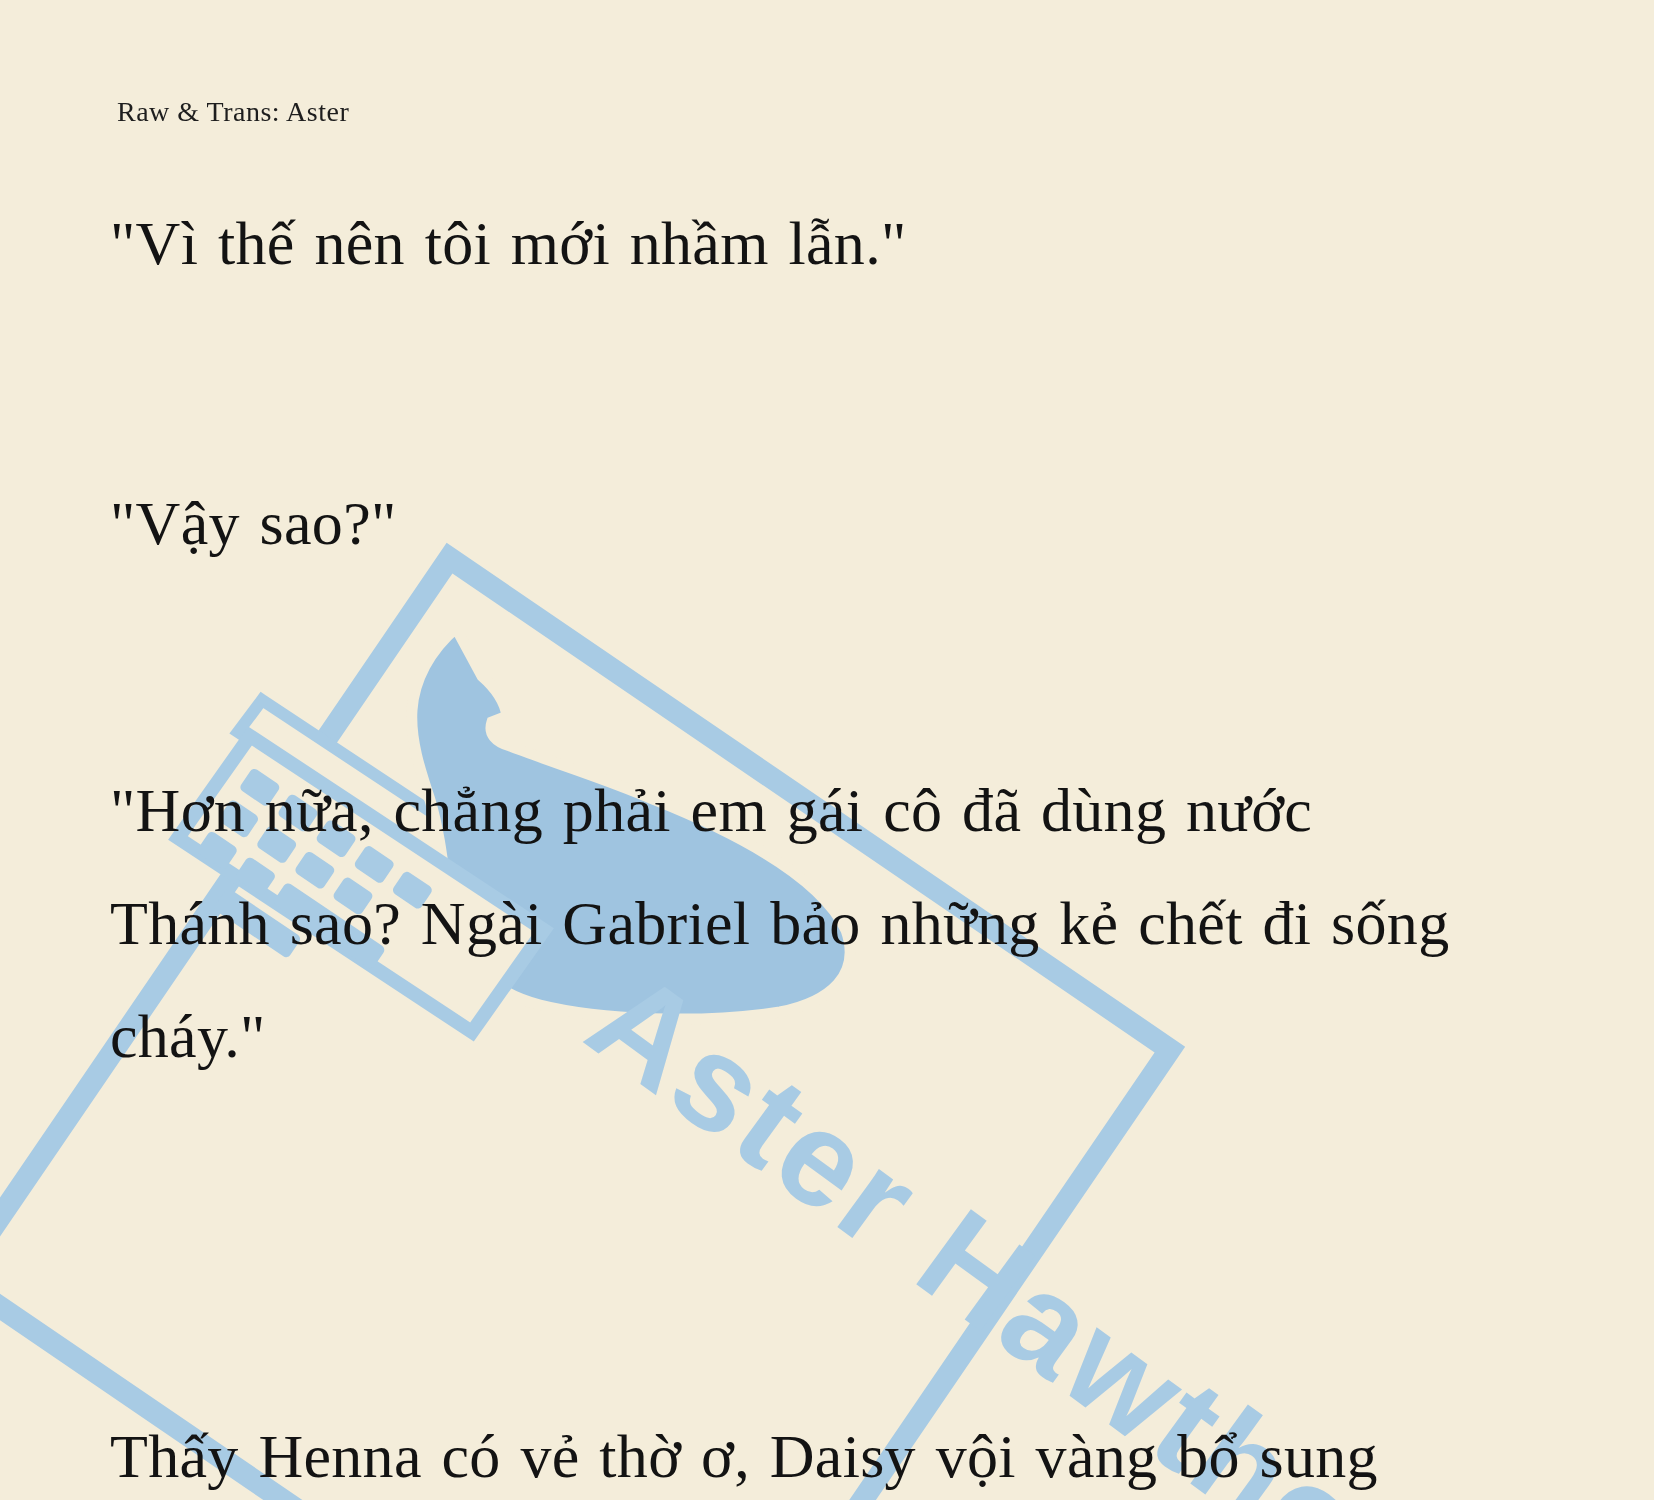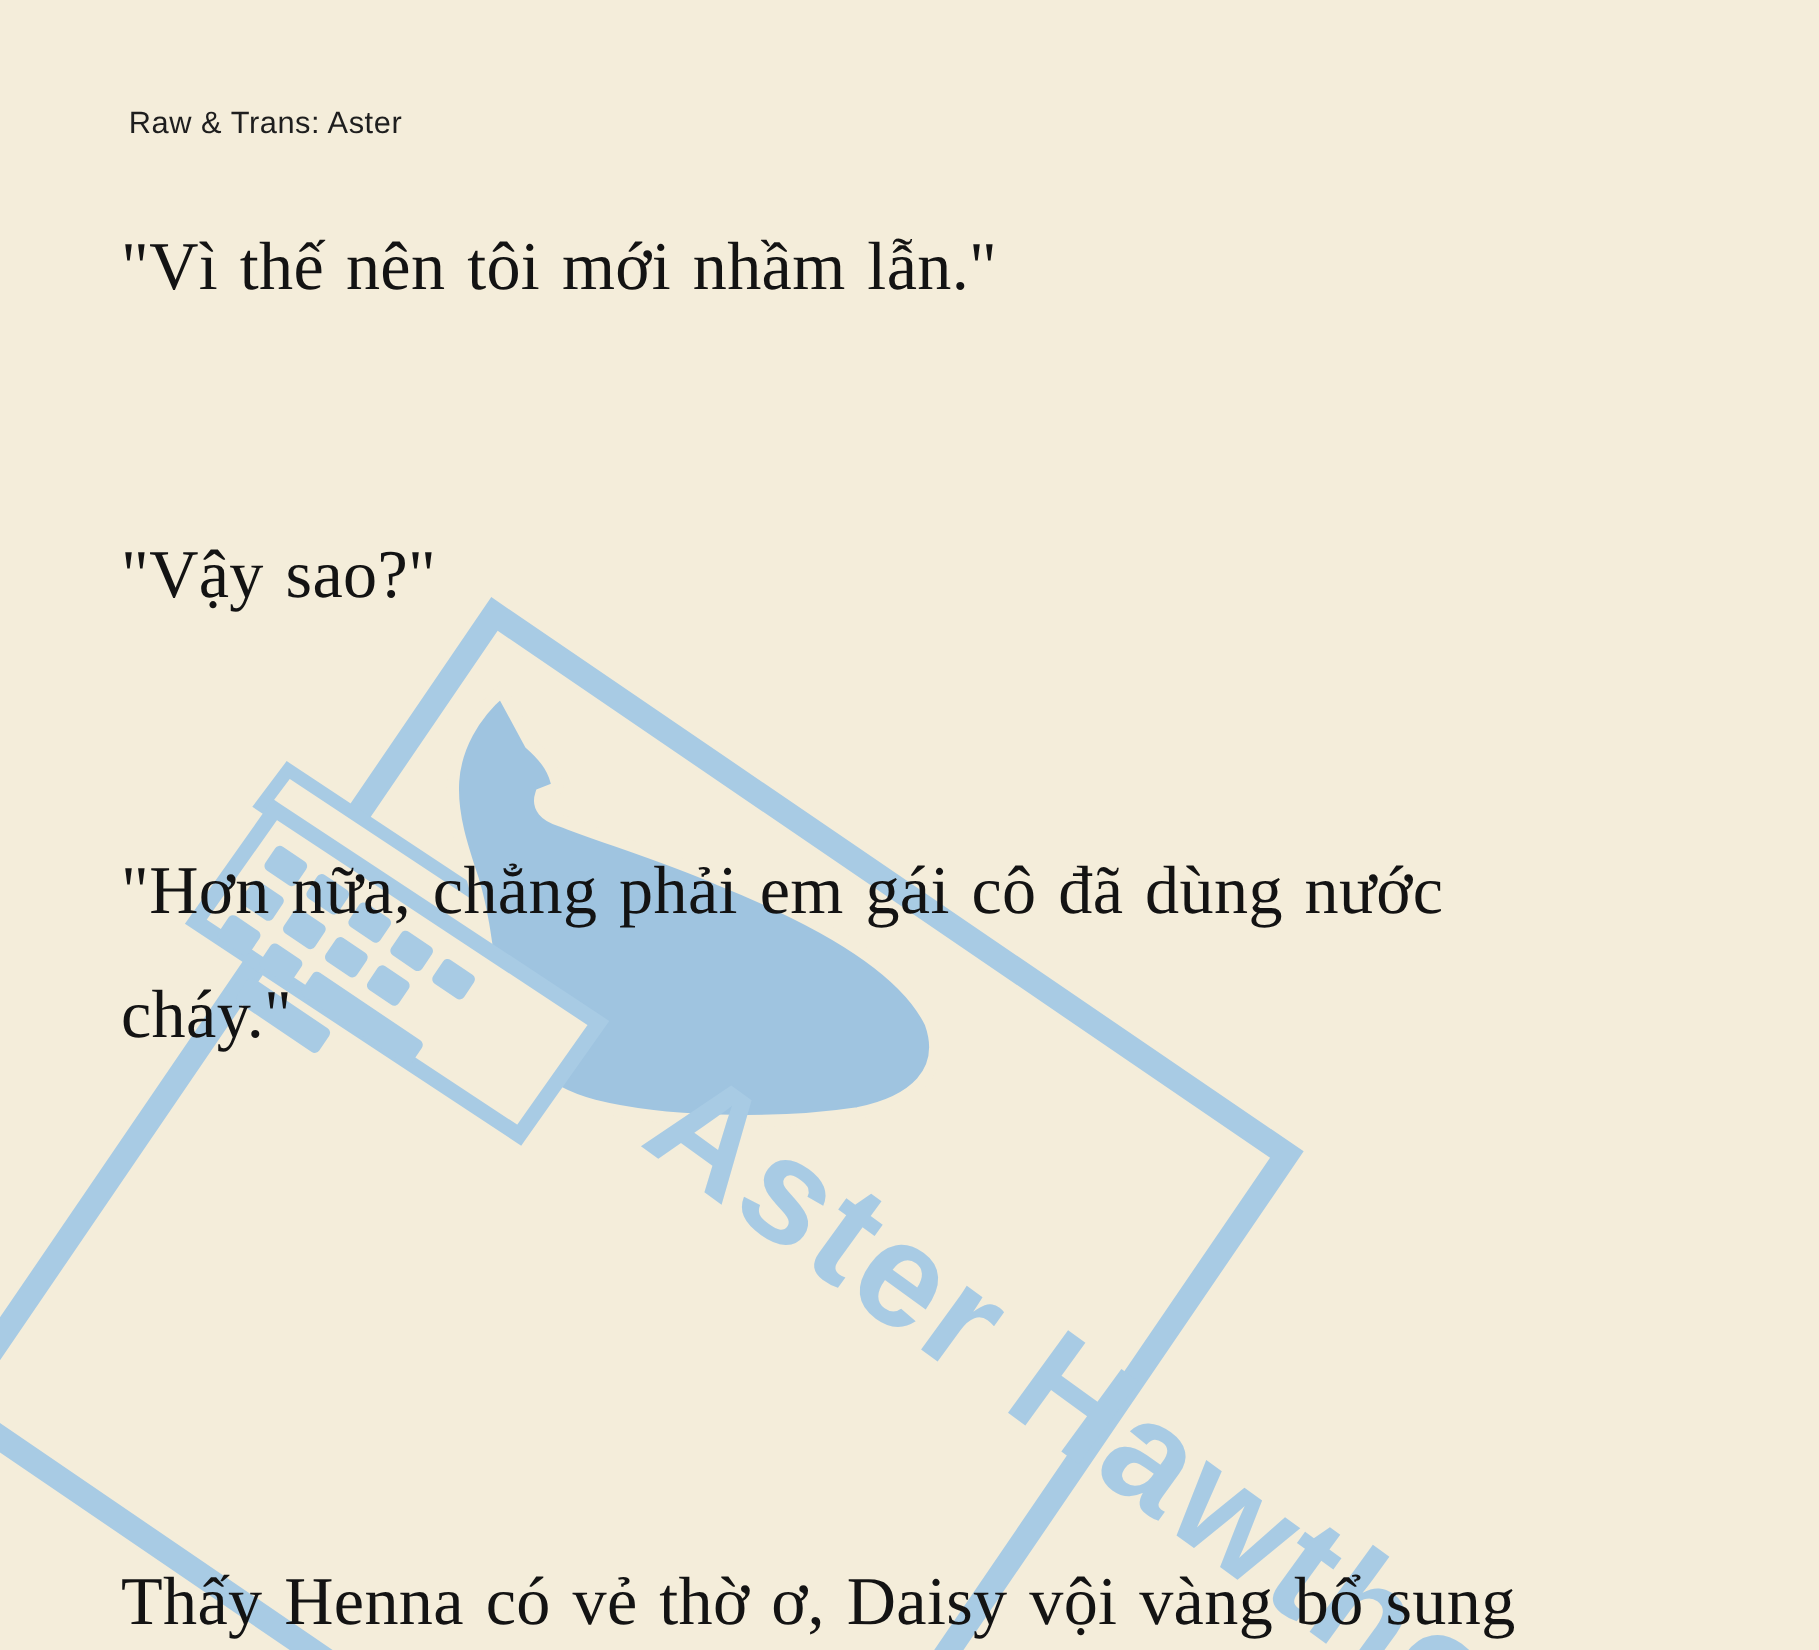--- a/index.html
+++ b/index.html
@@ -10,21 +10,21 @@
     overflow:hidden;
     font-family:"Liberation Serif","DejaVu Serif",serif;
     color:#131313;
   }
   .watermark{
     position:absolute;left:0;top:0;width:1654px;height:1500px;
     pointer-events:none;
   }
   .credit{
     position:absolute;left:117px;top:96px;
-    font-family:Liberation Sans, sans-serif;
+    font-family:Liberation Serif, serif;
     font-size:28px;line-height:32px;color:#1e1e1e;
     letter-spacing:0.5px;
     white-space:nowrap;
   }
   .para{
     position:absolute;left:110px;
     font-size:62px;line-height:113px;
     letter-spacing:0.3px;word-spacing:4px;
     white-space:nowrap;
   }
@@ -89,20 +89,21 @@
   <div class="para" id="p1">
     <div>"Vì thế nên tôi mới nhầm lẫn."</div>
   </div>
 
   <div class="para" id="p2">
     <div>"Vậy sao?"</div>
   </div>
 
   <div class="para" id="p3">
     <div>"Hơn nữa, chẳng phải em gái cô đã dùng nước</div>
+    <div>Thánh sao? Ngài Gabriel bảo những kẻ chết đi sống</div>
     <div>cháy."</div>
   </div>
 
   <div class="para" id="p4">
     <div>Thấy Henna có vẻ thờ ơ, Daisy vội vàng bổ sung</div>
   </div>
 
 </div>
 
 </body></html>

